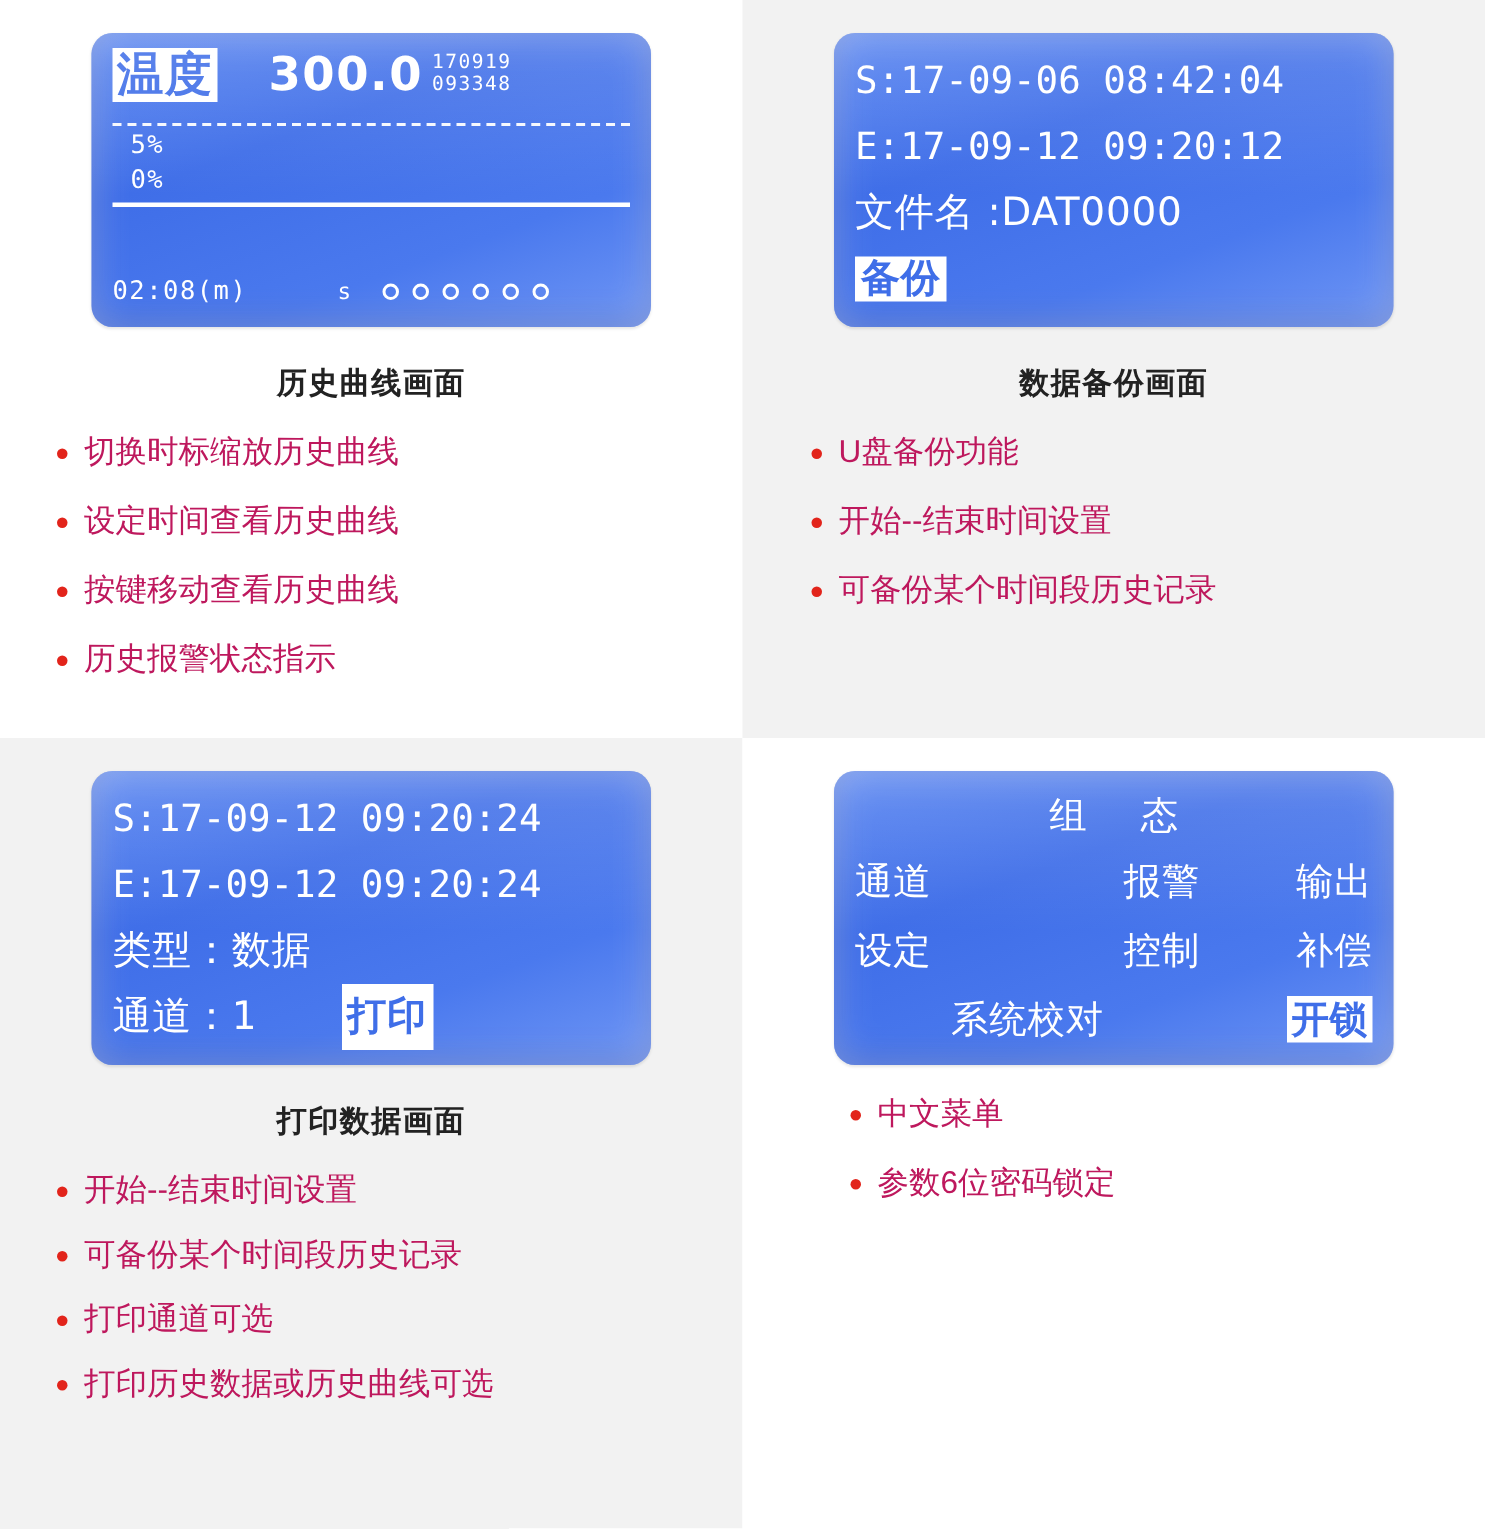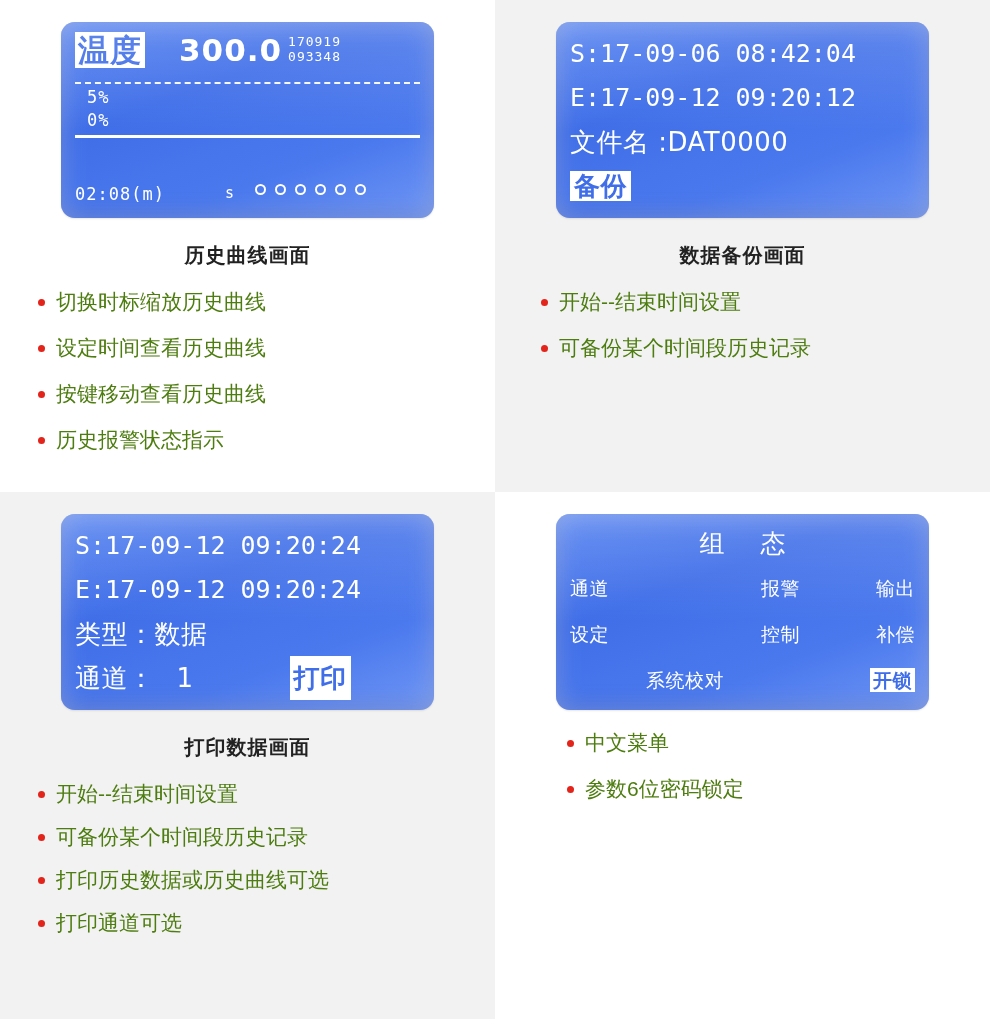--- a/index.html
+++ b/index.html
@@ -104,20 +104,21 @@
     font-family: "DejaVu Sans Mono", monospace;
   }
   .s1-solid {
     border-top: 3px solid #ffffff;
     margin-top: 5px;
   }
   .s1-bottom {
     position: absolute;
     left: 0; right: 0; bottom: 4px;
     display: flex;
+    align-items: center;
     font-size: 17px;
     letter-spacing: 1px;
     font-family: "DejaVu Sans Mono", monospace;
   }
   .s1-time { min-width: 118px; }
   .s1-s { margin-left: 32px; font-size: 15px; }
   .s1-dots { margin-left: 20px; display: flex; gap: 9px; }
   .s1-dot {
     width: 11px; height: 11px;
     border: 2px solid #ffffff;
@@ -143,43 +144,42 @@
     color: #3f6ee8;
     padding: 0 4px;
     font-weight: bold;
   }
   .s2-center {
     text-align: left;
   }
   .s3-row4 {
     display: flex;
     align-items: center;
-    gap: 22px;
   }
   .s3-print {
-    margin-left: 74px;
+    margin-left: 56px;
   }
 
   
   .s4-title {
     text-align: center;
     font-size: 25px;
     line-height: 40px;
     letter-spacing: 14px;
     padding-left: 14px;
     font-family: "DejaVu Sans", sans-serif;
   }
   .s4-grid {
     display: grid;
     grid-template-columns: 1fr 1fr 1fr;
     row-gap: 2px;
     margin-top: 2px;
   }
   .s4-item {
-    font-size: 19px;
+    font-size: 25px;
     line-height: 44px;
     text-align: left;
     letter-spacing: 0.5px;
     font-family: "DejaVu Sans", sans-serif;
   }
   .s4-item.c2 { text-align: right; }
   .s4-item.c3 { text-align: right; }
   .s4-item .hl { padding: 1px 3px; margin-top: 12px; }
 
   
@@ -192,21 +192,21 @@
     letter-spacing: 1px;
   }
   .bullets {
     margin: 18px 0 0 0;
     padding: 0 0 0 38px;
     list-style: none;
   }
   .bullets li {
     position: relative;
     font-size: 21px;
-    color: #4d7c0f;
+    color: #be185d;
     line-height: 30px;
     margin-bottom: 16px;
     padding-left: 18px;
   }
   .bullets li::before {
     content: "";
     position: absolute;
     left: 0;
     top: 12px;
     width: 7px;
@@ -279,20 +279,21 @@
           </div>
           <div class="lcd-line s2-center">
             <span class="hl">备份</span>
           </div>
         </div>
       </div>
     </div>
 
     <div class="caption">数据备份画面</div>
     <ul class="bullets indent3">
+      <li>U盘备份功能</li>
       <li>开始--结束时间设置</li>
       <li>可备份某个时间段历史记录</li>
     </ul>
   </div>
 
   <div class="cell bg-gray">
     <div class="lcd-wrap">
       <div class="lcd">
         <div class="lcd-inner">
           <div class="lcd-line mono">S:17-09-12 09:20:24</div>
@@ -306,22 +307,22 @@
             <span class="hl s3-print">打印</span>
           </div>
         </div>
       </div>
     </div>
 
     <div class="caption">打印数据画面</div>
     <ul class="bullets tight">
       <li>开始--结束时间设置</li>
       <li>可备份某个时间段历史记录</li>
+      <li>打印通道可选</li>
       <li>打印历史数据或历史曲线可选</li>
-      <li>打印通道可选</li>
     </ul>
   </div>
 
   <div class="cell bg-white">
     <div class="lcd-wrap">
       <div class="lcd">
         <div class="lcd-inner">
           <div class="s4-title">组 态</div>
           <div class="s4-grid">
             <div class="s4-item c1">通道</div>

